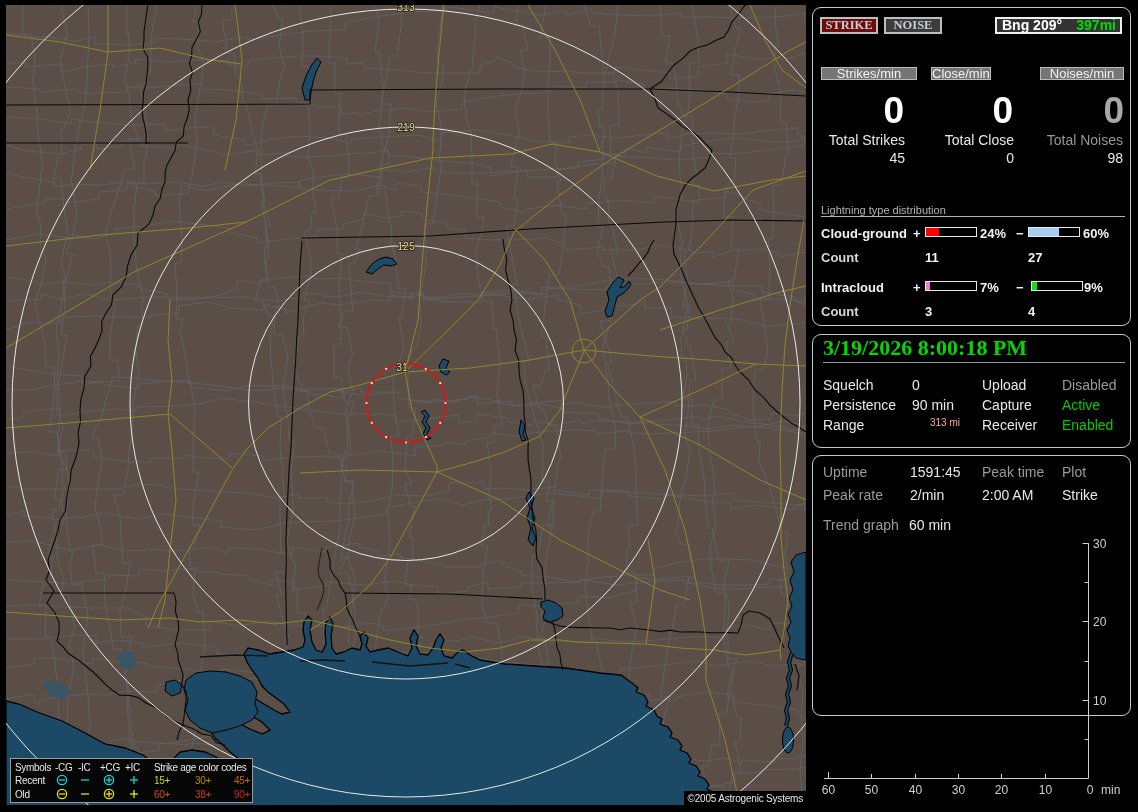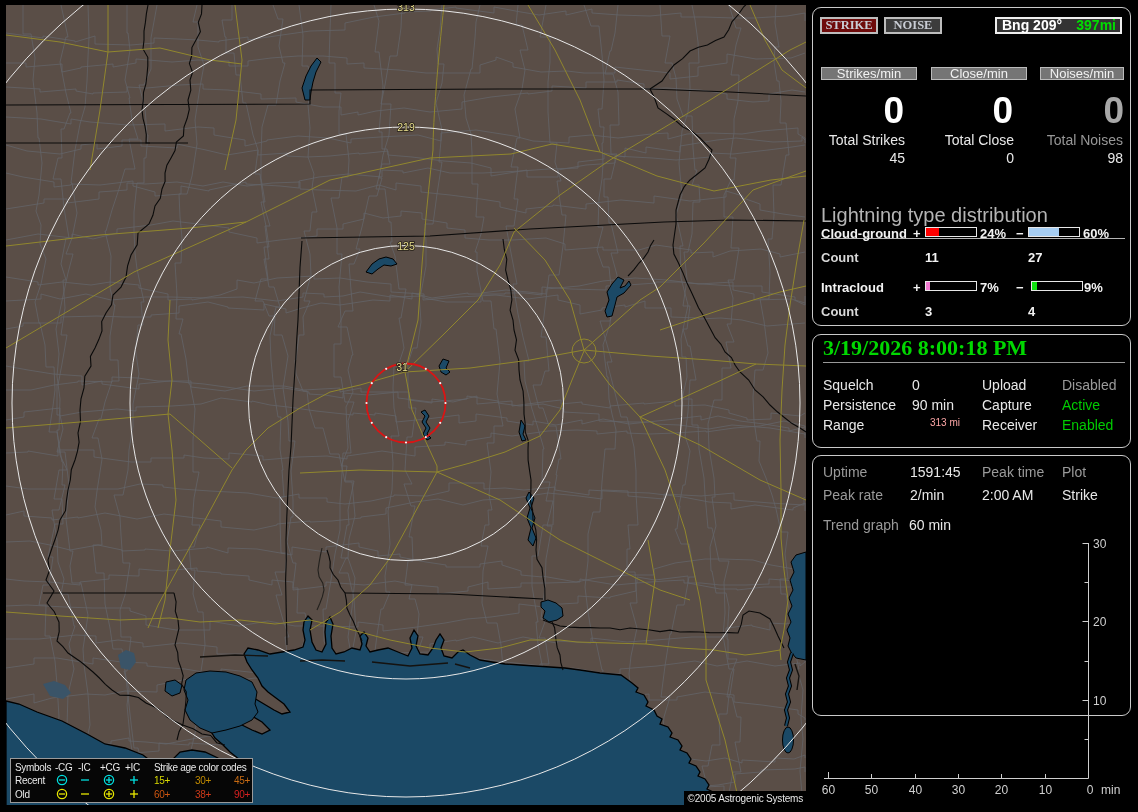--- a/index.html
+++ b/index.html
@@ -202,32 +202,32 @@
 </div>
 <div class="abs" style="left:684px;top:791px;width:122px;height:15px;background:#000;color:#e8e8e8;font-size:10px;letter-spacing:-0.2px;white-space:nowrap;text-align:right;padding-right:3px;padding-top:2px">©2005 Astrogenic Systems</div>
 <div class="panel" style="top:7px;height:319px">
 <div class="abs" style="left:7px;top:9px;width:58px;height:17px;background:#6e0b0b;border:2px solid #bdbdbd;color:#c9cdd5;font-family:'Liberation Serif',serif;font-weight:bold;font-size:12.5px;text-align:center;line-height:13px">STRIKE</div>
 <div class="abs" style="left:71px;top:9px;width:58px;height:17px;background:#3c3c3c;border:2px solid #bdbdbd;color:#c9cdd5;font-family:'Liberation Serif',serif;font-weight:bold;font-size:12.5px;text-align:center;line-height:13px">NOISE</div>
 <div class="abs" style="left:182px;top:9px;width:127px;height:17px;background:#333;border:2px solid #eee;font-weight:bold;font-size:14px;line-height:13px">
       <span class="abs" style="left:5px;top:0px;color:#fff">Bng 209°</span>
       <span class="abs" style="right:4px;top:0px;color:#00dd00">397mi</span>
     </div>
 <div class="abs" style="left:8px;top:59px;width:96px;height:13px;background:#757575;border:1px solid #bbb;color:#f2f2f2;font-size:13px;text-align:center;line-height:12px">Strikes/min</div>
-<div class="abs" style="left:118px;top:59px;width:96px;height:13px;background:#757575;border:1px solid #bbb;color:#f2f2f2;font-size:13px;text-align:center;line-height:12px">Close/min</div>
+<div class="abs" style="left:118px;top:59px;width:60px;height:13px;background:#757575;border:1px solid #bbb;color:#f2f2f2;font-size:13px;line-height:12px">Close/min</div>
 <div class="abs" style="left:227px;top:59px;width:84px;height:13px;background:#757575;border:1px solid #bbb;color:#f2f2f2;font-size:13px;text-align:center;line-height:12px">Noises/min</div>
 <div class="abs" style="left:0px;top:82px;width:91px;text-align:right;font-size:37px;font-weight:bold;color:#fff">0</div>
 <div class="abs" style="left:110px;top:82px;width:90px;text-align:right;font-size:37px;font-weight:bold;color:#fff">0</div>
 <div class="abs" style="left:220px;top:82px;width:91px;text-align:right;font-size:37px;font-weight:bold;color:#a8a8a8">0</div>
 <div class="abs" style="left:0px;top:124px;width:92px;text-align:right;font-size:14px;color:#e8e8e8">Total Strikes</div>
 <div class="abs" style="left:110px;top:124px;width:91px;text-align:right;font-size:14px;color:#e8e8e8">Total Close</div>
 <div class="abs" style="left:219px;top:124px;width:91px;text-align:right;font-size:14px;color:#979797">Total Noises</div>
 <div class="abs" style="left:0px;top:142px;width:92px;text-align:right;font-size:14px;color:#e8e8e8">45</div>
 <div class="abs" style="left:110px;top:142px;width:91px;text-align:right;font-size:14px;color:#e8e8e8">0</div>
 <div class="abs" style="left:219px;top:142px;width:91px;text-align:right;font-size:14px;color:#e8e8e8">98</div>
-<div class="abs" style="left:8px;top:196px;width:304px;color:#b4b4b4;font-size:20px;border-bottom:1px solid #b4b4b4;padding-bottom:11px">Lightning type distribution</div>
+<div class="abs" style="left:8px;top:196px;width:304px;color:#b4b4b4;font-size:11px;border-bottom:1px solid #b4b4b4;padding-bottom:0">Lightning type distribution</div>
 <div class="abs" style="left:8px;top:218px;font-size:13px;font-weight:bold;color:#f2f2f2">Cloud-ground</div>
 <span class="abs" style="left:100px;top:218px;font-size:13px;font-weight:bold;color:#f2f2f2">+</span>
 <div class="abs" style="left:112px;top:219px;width:52px;height:10px;border:1px solid #e8e8e8;background:#000">
       <div style="width:13px;height:100%;background:#f00"></div>
     </div>
 <span class="abs" style="left:167px;top:218px;font-size:13px;font-weight:bold;color:#f2f2f2">24%</span>
 <span class="abs" style="left:203px;top:218px;font-size:13px;font-weight:bold;color:#f2f2f2">−</span>
 <div class="abs" style="left:215px;top:219px;width:52px;height:10px;border:1px solid #e8e8e8;background:#000">
       <div style="width:30px;height:100%;background:#a6cdf2"></div>
     </div>

